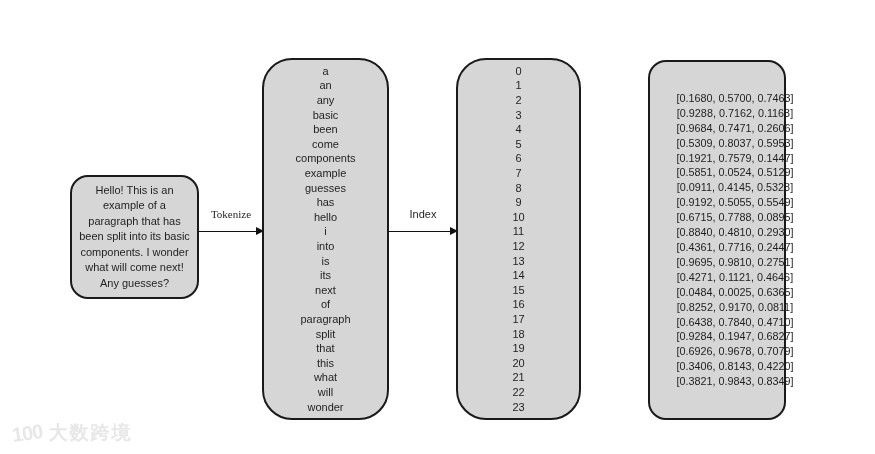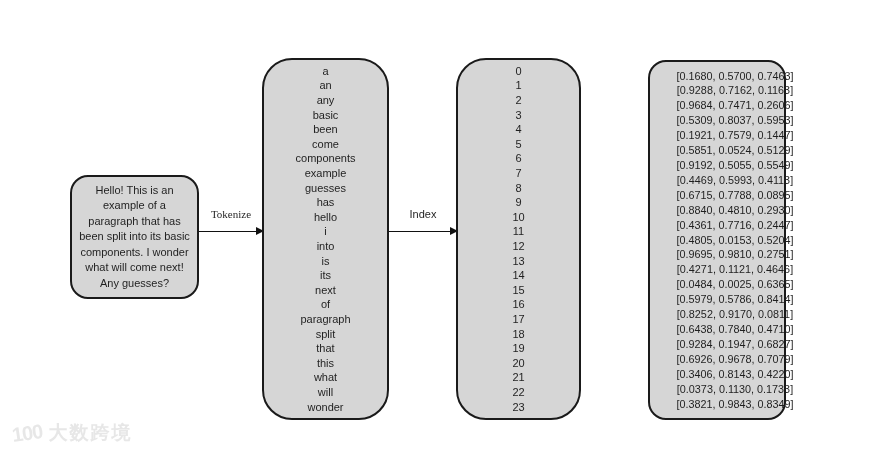--- a/index.html
+++ b/index.html
@@ -199,36 +199,33 @@
     </div>
 
 
   <div class="box list-box embed-box">
       <div class="list-line">[0.1680, 0.5700, 0.7463]</div>
       <div class="list-line">[0.9288, 0.7162, 0.1163]</div>
       <div class="list-line">[0.9684, 0.7471, 0.2606]</div>
       <div class="list-line">[0.5309, 0.8037, 0.5953]</div>
       <div class="list-line">[0.1921, 0.7579, 0.1447]</div>
       <div class="list-line">[0.5851, 0.0524, 0.5129]</div>
+      <div class="list-line">[0.0911, 0.4145, 0.5328]</div>
       <div class="list-line">[0.9192, 0.5055, 0.5549]</div>
-      <div class="list-line">[0.4469, 0.5993, 0.4113]</div>
       <div class="list-line">[0.6715, 0.7788, 0.0895]</div>
       <div class="list-line">[0.8840, 0.4810, 0.2930]</div>
       <div class="list-line">[0.4361, 0.7716, 0.2447]</div>
-      <div class="list-line">[0.4805, 0.0153, 0.5204]</div>
       <div class="list-line">[0.9695, 0.9810, 0.2751]</div>
       <div class="list-line">[0.4271, 0.1121, 0.4646]</div>
       <div class="list-line">[0.0484, 0.0025, 0.6365]</div>
-      <div class="list-line">[0.5979, 0.5786, 0.8414]</div>
       <div class="list-line">[0.8252, 0.9170, 0.0811]</div>
       <div class="list-line">[0.6438, 0.7840, 0.4710]</div>
       <div class="list-line">[0.9284, 0.1947, 0.6827]</div>
       <div class="list-line">[0.6926, 0.9678, 0.7079]</div>
       <div class="list-line">[0.3406, 0.8143, 0.4220]</div>
-      <div class="list-line">[0.0373, 0.1130, 0.1733]</div>
       <div class="list-line">[0.3821, 0.9843, 0.8349]</div>
     </div>
 
   <div class="watermark">
     <span class="watermark-logo">100</span>
     <span class="watermark-text">大数跨境</span>
   </div>
 
 </div>
 

